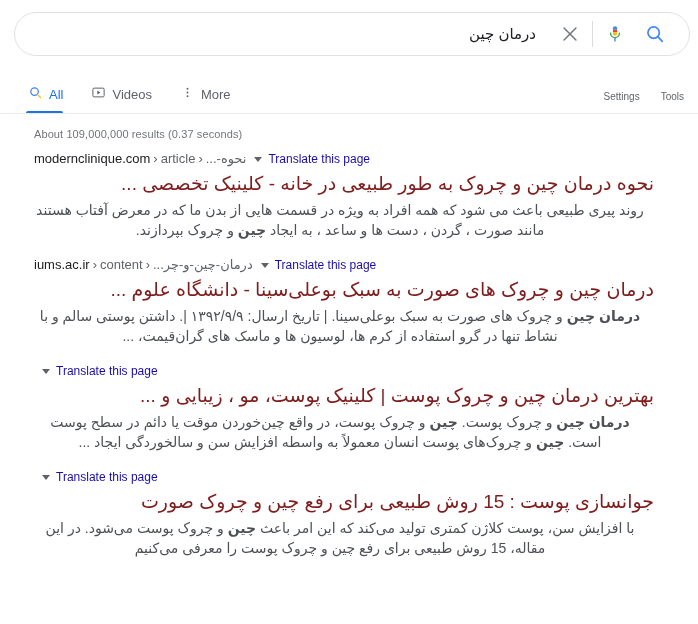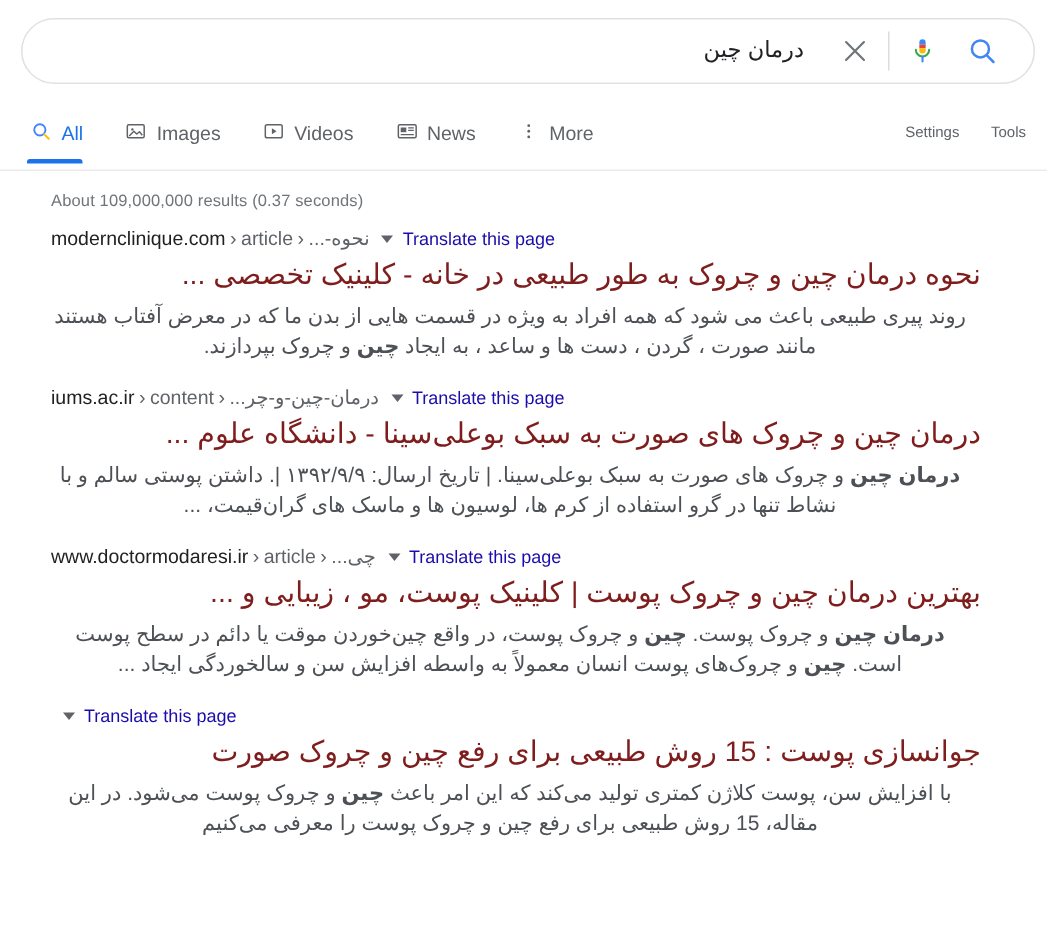--- a/index.html
+++ b/index.html
@@ -66,24 +66,24 @@
     width: 1px;
     height: 26px;
     background: #dadce0;
     margin: 0 2px;
   }
 
   
   .nav-row {
     position: relative;
     margin-top: 18px;
-    padding-left: 18px;
+    padding-left: 26px;
     padding-right: 14px;
     display: flex;
-    align-items: center;
+    align-items: flex-end;
     height: 40px;
   }
   .nav-left { display: flex; align-items: flex-end; gap: 0px; }
   .nav-right { margin-left: auto; display: flex; align-items: flex-end; }
   .nav-tab {
     display: flex;
     align-items: center;
     gap: 6px;
     padding: 0 14px 11px 2px;
     margin-right: 12px;
@@ -226,51 +226,31 @@
       <span>
         <svg width="15" height="15" viewBox="0 0 24 24">
           <circle cx="10.5" cy="10.5" r="6" stroke="#4285f4" stroke-width="2" fill="none"></circle>
           <path d="M15 15 L20 20" stroke="#fbbc05" stroke-width="2" stroke-linecap="round"></path>
         </svg>
       </span>
       <span>All</span>
       <span class="tab-underline"></span>
     </div>
 
-    <div class="nav-tab">
-      <span>
-        <svg width="15" height="15" viewBox="0 0 24 24">
-          <rect x="3" y="5" width="18" height="14" rx="1.6" stroke="#5f6368" stroke-width="1.6" fill="none"></rect>
-          <circle cx="8.4" cy="10" r="1.3" fill="#5f6368"></circle>
-          <path d="M5 17 L10 12 L13 15 L16 12.5 L19 16.2" stroke="#5f6368" stroke-width="1.5" fill="none" stroke-linejoin="round"></path>
-        </svg>
-      </span>
-      <span>Images</span>
-    </div>
 
     <div class="nav-tab">
       <span>
         <svg width="15" height="15" viewBox="0 0 24 24">
           <rect x="3" y="5" width="18" height="14" rx="2" stroke="#5f6368" stroke-width="1.6" fill="none"></rect>
           <path d="M10 8.8 L15 12 L10 15.2 Z" fill="#5f6368"></path>
         </svg>
       </span>
       <span>Videos</span>
     </div>
 
-    <div class="nav-tab">
-      <span>
-        <svg width="15" height="15" viewBox="0 0 24 24">
-          <rect x="2.5" y="5" width="19" height="14" rx="1.6" stroke="#5f6368" stroke-width="1.6" fill="none"></rect>
-          <rect x="5" y="8" width="6" height="5" fill="#5f6368"></rect>
-          <path d="M13 8.5 H19 M13 11 H19 M5 15.5 H19" stroke="#5f6368" stroke-width="1.3"></path>
-        </svg>
-      </span>
-      <span>News</span>
-    </div>
 
     <div class="nav-tab">
       <span>
         <svg width="15" height="15" viewBox="0 0 24 24">
           <circle cx="12" cy="6" r="1.5" fill="#5f6368"></circle>
           <circle cx="12" cy="12" r="1.5" fill="#5f6368"></circle>
           <circle cx="12" cy="18" r="1.5" fill="#5f6368"></circle>
         </svg>
       </span>
       <span>More</span>
@@ -313,23 +293,20 @@
     </div>
     <div class="result-title">درمان چین و چروک های صورت به سبک بوعلی‌سینا - دانشگاه علوم ...</div>
     <div class="result-snippet">
       <b>درمان </b><b>چین</b><span> و چروک های صورت به سبک بوعلی‌سینا. | تاریخ ارسال: ۱۳۹۲/۹/۹ |. داشتن پوستی سالم و با نشاط تنها در گرو</span>
       <span>استفاده از کرم ها، لوسیون ها و ماسک های گران‌قیمت، ...</span>
     </div>
   </div>
 
   <div class="result">
     <div class="result-url-line">
-      <span class="cite">
-        <span>www.doctormodaresi.ir</span><span class="crumb-sep">›</span><span class="crumb">article</span><span class="crumb-sep">›</span><span class="crumb-rtl">چی...</span>
-      </span>
       <span class="url-caret"></span>
       <span class="translate-link">Translate this page</span>
     </div>
     <div class="result-title">بهترین درمان چین و چروک پوست | کلینیک پوست، مو ، زیبایی و ...</div>
     <div class="result-snippet">
       <b>درمان </b><b>چین</b><span> و چروک پوست. </span><b>چین</b><span> و چروک پوست، در واقع چین‌خوردن موقت یا دائم در سطح پوست است. </span><b>چین</b><span> و چروک‌های پوست</span>
       <span>انسان معمولاً به واسطه افزایش سن و سالخوردگی ایجاد ...</span>
     </div>
   </div>
 

